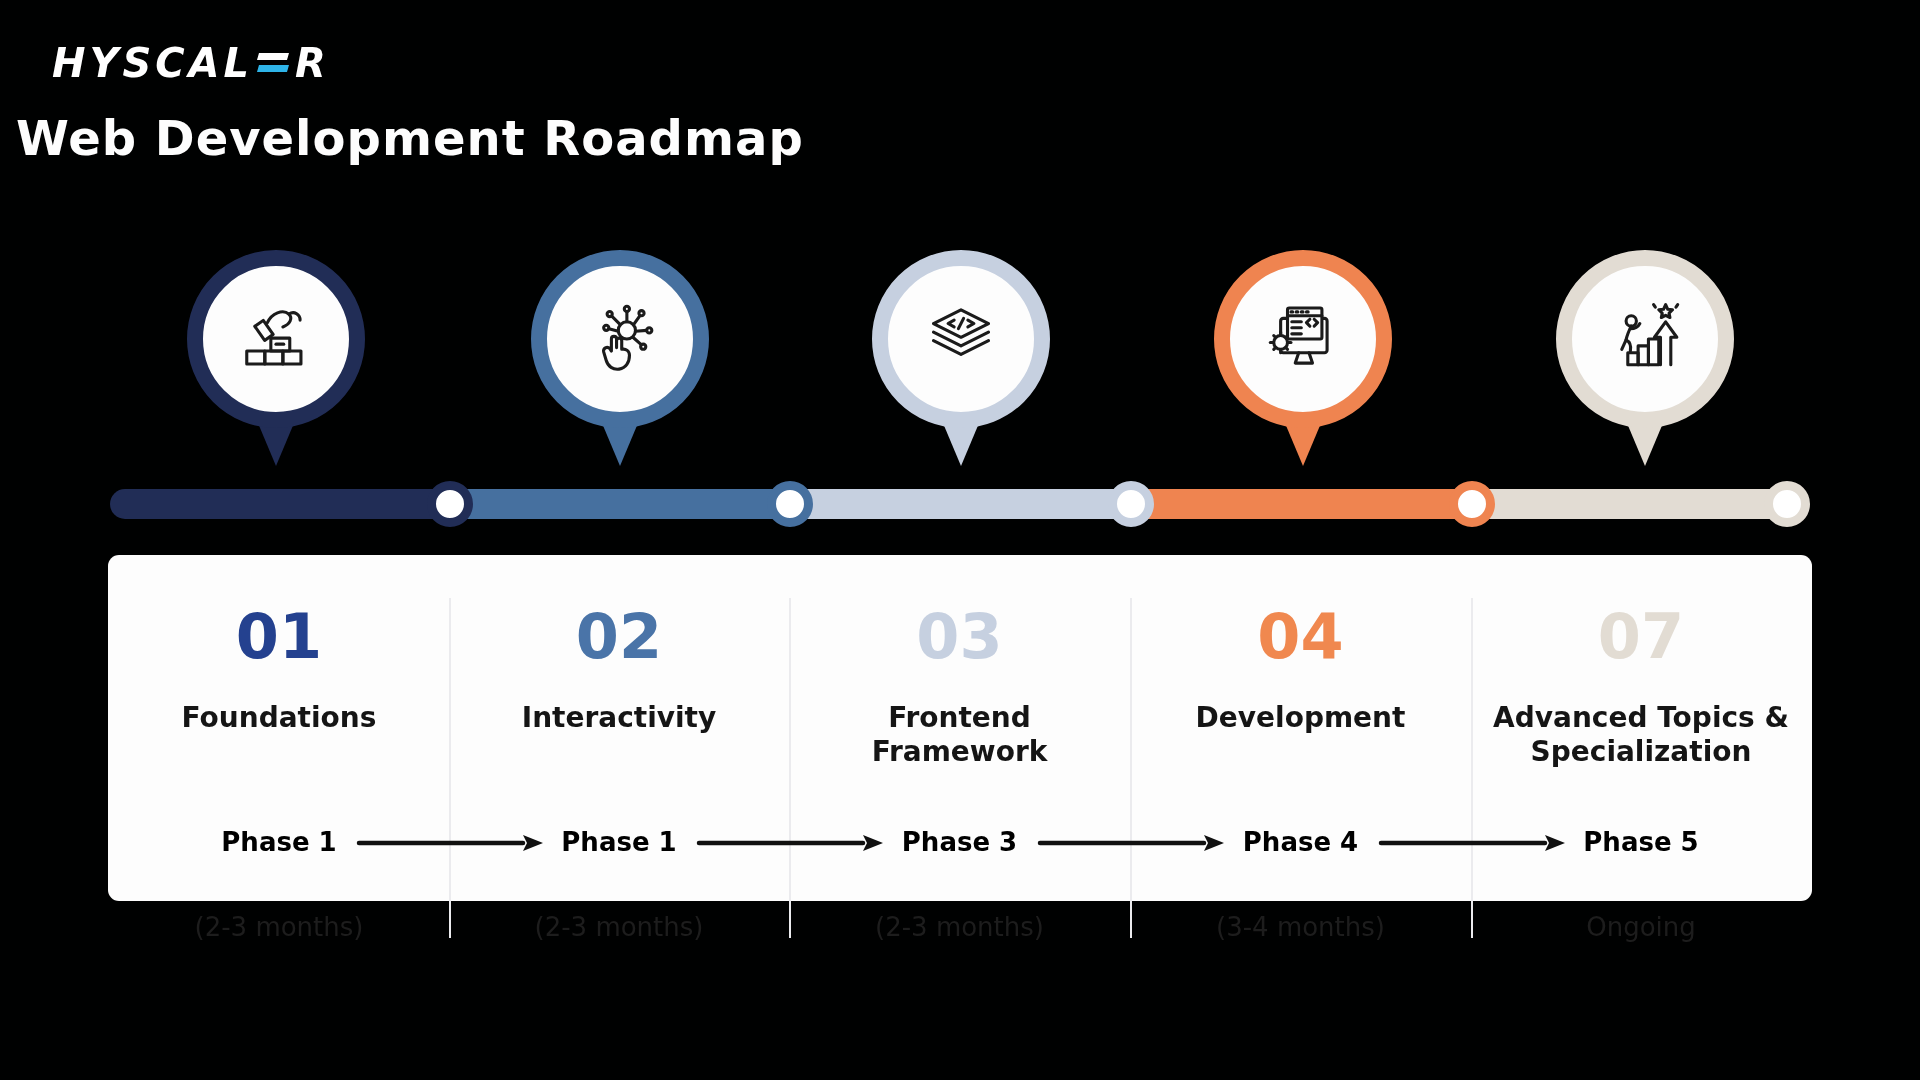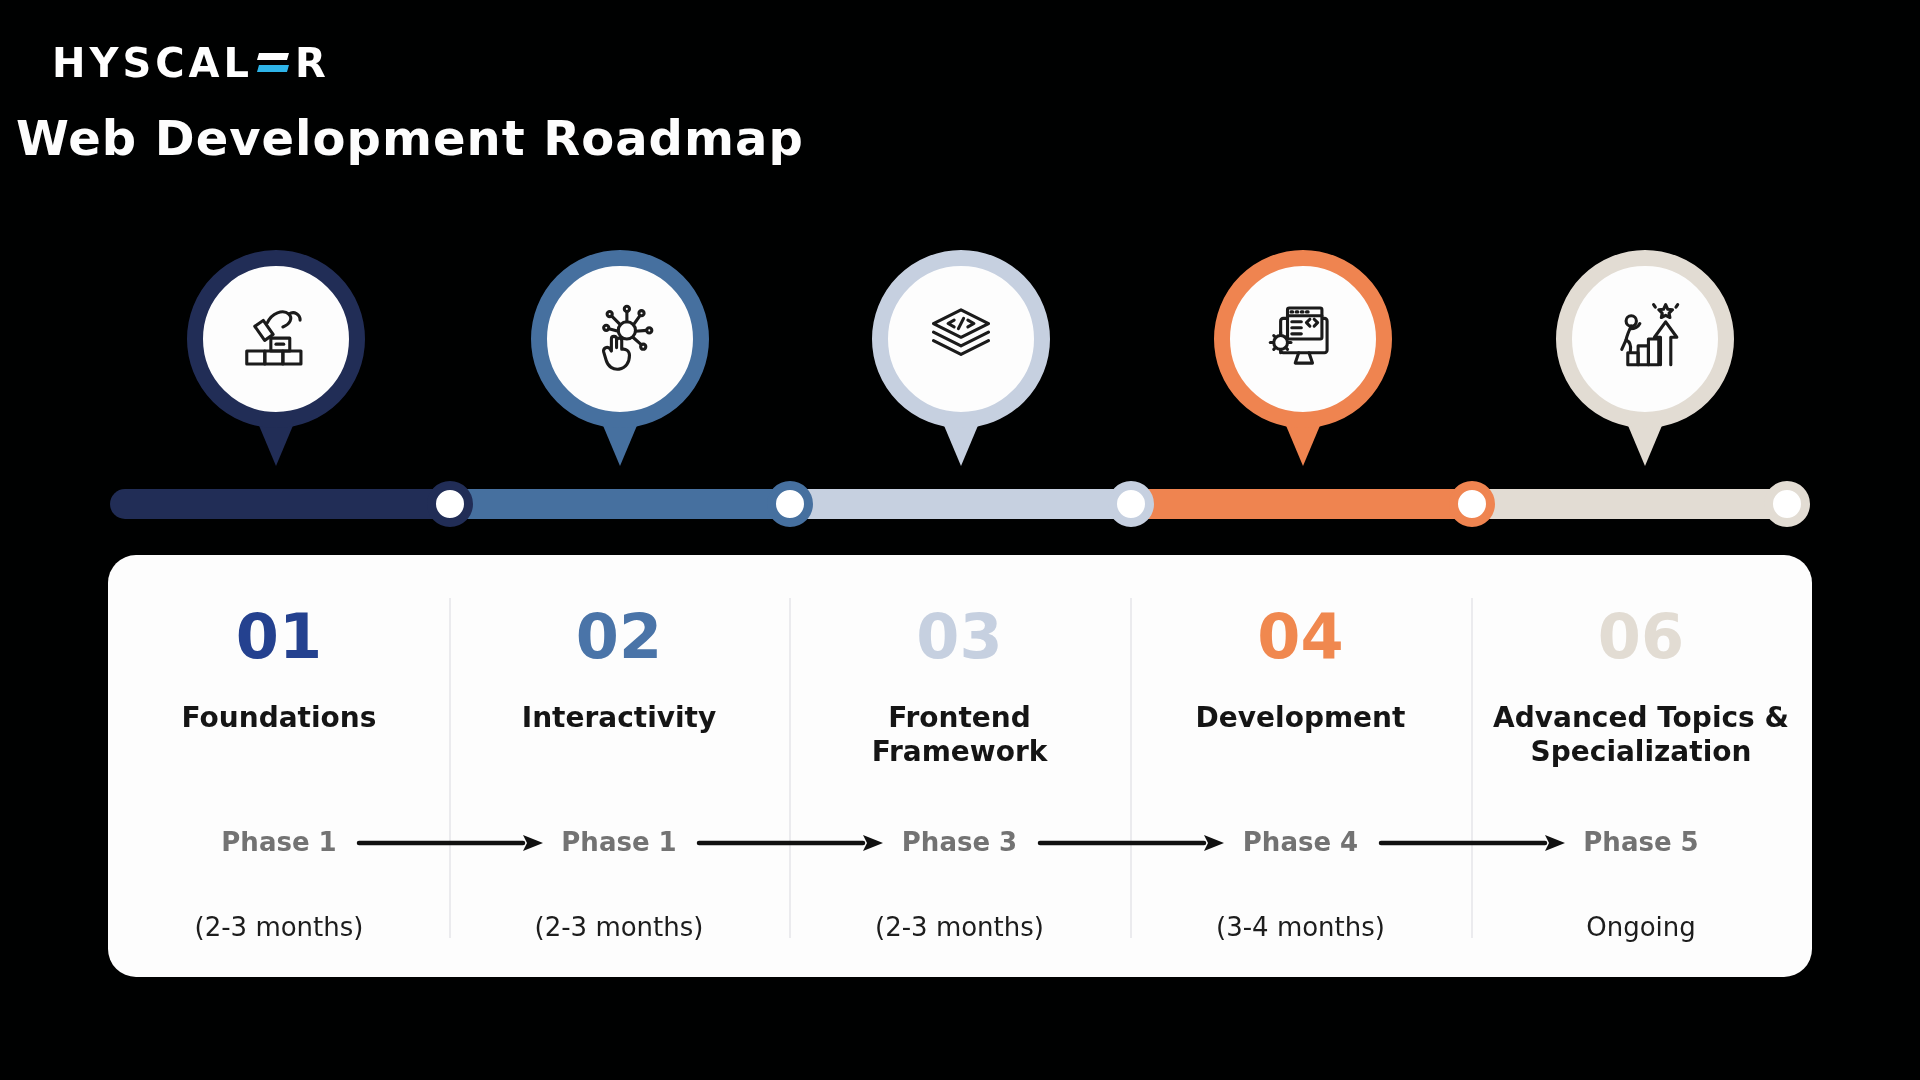--- a/index.html
+++ b/index.html
@@ -1,21 +1,21 @@
 <!DOCTYPE html>
 <html><head>
 <meta charset="utf-8">
 <style>
   html,body{margin:0;padding:0;background:#000;}
   .stage{position:relative;width:1920px;height:1080px;background:#000101;overflow:hidden;
          font-family:"DejaVu Sans","Liberation Sans",sans-serif;}
 
   
   .logo{position:absolute;left:52px;top:40px;display:flex;align-items:center;
-        color:#fff;font-size:40px;font-weight:bold;letter-spacing:4px;}
+        color:#fff;font-size:40px;font-weight:bold;letter-spacing:4px;font-style:italic;}
   .logo-e{position:relative;display:inline-block;width:36px;height:32px;margin:0 3px;}
   .logo-e i{position:absolute;left:2px;width:30px;height:7px;transform:skewX(-16deg);}
   .logo-e .b-top{top:6px;background:#ffffff;}
   .logo-e .b-mid{top:18px;background:#2eb4e8;}
 
   
   .page-title{position:absolute;left:0;top:110px;width:100%;
               color:#fdfdfd;font-size:48px;font-weight:600;letter-spacing:1px;padding-left:16px;}
 
   
@@ -45,34 +45,34 @@
   .seg5{left:1472px;width:328px;background:#e2dcd3;border-radius:0 15px 15px 0;}
   .dot{position:absolute;top:481px;width:28px;height:28px;border-radius:50%;
        background:#fff;border:9px solid #000;}
   .d1{left:427px;border-color:#212d56;}
   .d2{left:767px;border-color:#46709f;}
   .d3{left:1108px;border-color:#c6d0e0;}
   .d4{left:1449px;border-color:#ef8450;}
   .d5{left:1764px;border-color:#e2dcd3;}
 
   
-  .card{position:absolute;left:108px;top:555px;width:1704px;height:422px;
-        background:#fdfdfd;border-radius:28px;}
+  .card{position:absolute;left:108px;top:555px;width:1704px;height:346px;
+        background:#fdfdfd;border-radius:11px;}
   .divider{position:absolute;top:43px;width:2px;height:340px;background:#ebebee;}
   .dv1{left:341px;} .dv2{left:681px;} .dv3{left:1022px;} .dv4{left:1363px;}
 
   .col{position:absolute;top:0;height:100%;text-align:center;}
   .c1{left:2px;width:338px;} .c2{left:342px;width:338px;} .c3{left:682px;width:339px;}
   .c4{left:1023px;width:339px;} .c5{left:1364px;width:338px;}
 
   .num{position:absolute;left:0;top:50px;width:100%;font-size:62px;font-weight:bold;line-height:64px;}
   .n1{color:#24418f;} .n2{color:#4a74a8;} .n3{color:#c6d0e0;} .n4{color:#f0884f;} .n5{color:#e2dcd3;}
   .ctitle{position:absolute;left:0;top:146px;width:100%;font-size:28px;font-weight:bold;
           line-height:34px;color:#151515;}
-  .phase{position:absolute;left:0;top:272px;width:100%;font-size:26px;font-weight:bold;color:#737373;}
+  .phase{position:absolute;left:0;top:272px;width:100%;font-size:26px;font-weight:bold;color:#000000;}
   .duration{position:absolute;left:0;top:346px;width:100%;font-size:26px;color:#1d1d1d;margin-top:11px;}
 
   .arrow{position:absolute;top:830px;width:190px;height:26px;}
   .a1{left:355px;} .a2{left:695px;} .a3{left:1036px;} .a4{left:1377px;}
   .arrow line{stroke:#101010;stroke-width:4.5;stroke-linecap:round;}
   .arrow polygon{fill:#101010;}
 </style>
 </head>
 <body>
 
@@ -240,21 +240,21 @@
     <div class="col c4">
       <div class="num n4">04</div>
       <div class="ctitle">
         <div>Development</div>
       </div>
       <div class="phase">Phase 4</div>
       <div class="duration">(3-4 months)</div>
     </div>
 
     <div class="col c5">
-      <div class="num n5">06</div>
+      <div class="num n5">07</div>
       <div class="ctitle">
         <div>Advanced Topics &amp;</div>
         <div>Specialization</div>
       </div>
       <div class="phase">Phase 5</div>
       <div class="duration">Ongoing</div>
     </div>
   </div>
 
   <svg class="arrow a1" viewBox="0 0 190 26">

